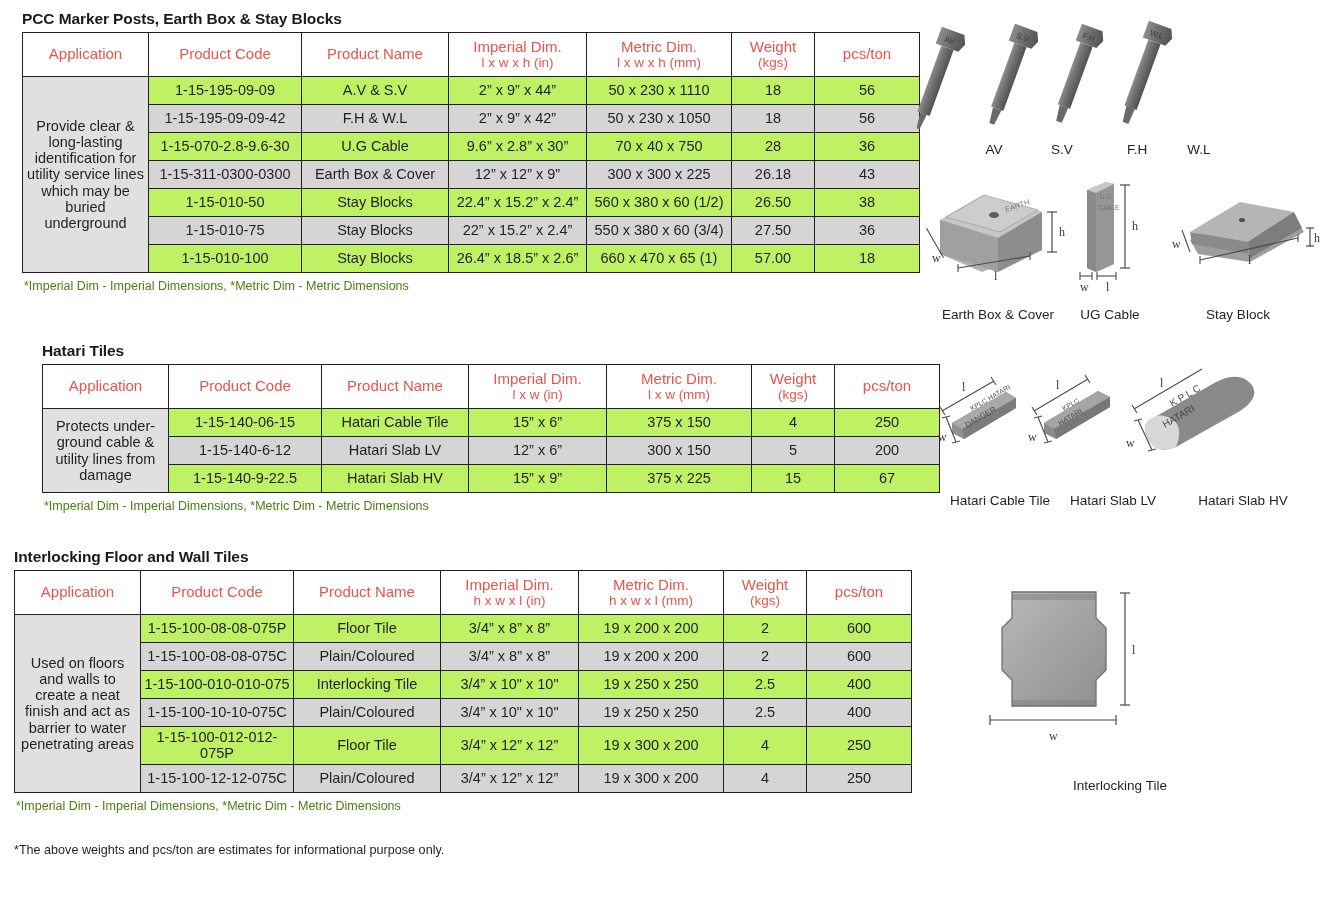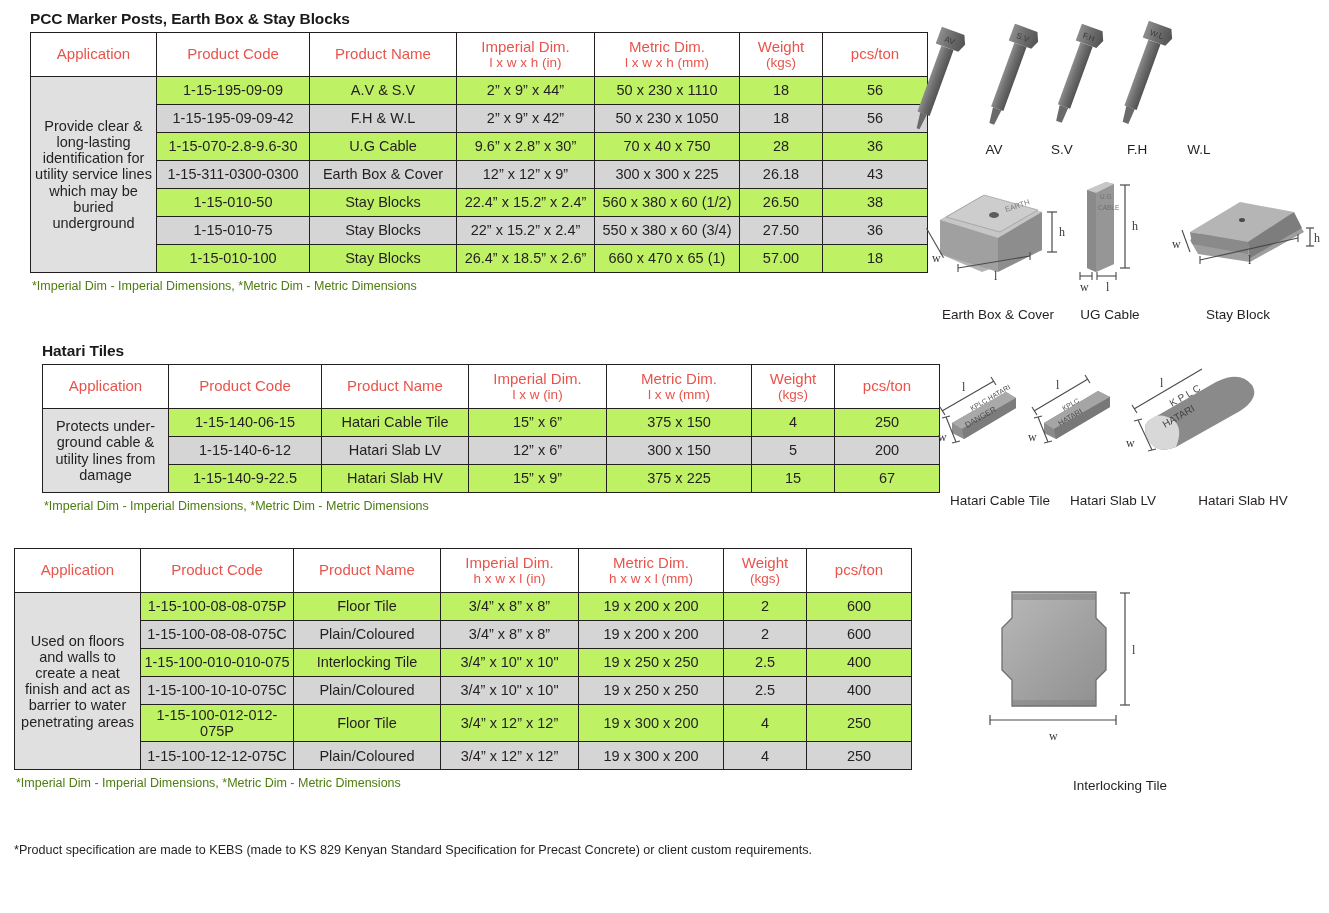--- a/index.html
+++ b/index.html
@@ -81,21 +81,21 @@
   
   col.c-app  { width: 126px; }
   col.c-code { width: 153px; }
   col.c-name { width: 147px; }
   col.c-imp  { width: 138px; }
   col.c-met  { width: 145px; }
   col.c-wt   { width: 83px; }
   col.c-pcs  { width: 105px; }
 
   
-  .sec-1 { position: absolute; left: 16px; top: 0; }
+  .sec-1 { position: absolute; left: 8px; top: 0; }
   .sec-2 { position: absolute; left: 0; top: 332px; padding-left: 28px; }
   .sec-3 { position: absolute; left: 0; top: 538px; }
 
   
   .footer {
     position: absolute;
     left: 14px; top: 843px;
     width: 1305px;
   }
   .footer p {
@@ -281,20 +281,21 @@
             <td>375 x 225</td>
             <td>15</td>
             <td>67</td>
           </tr>
         </tbody>
       </table>
       <div class="tnote">*Imperial Dim - Imperial Dimensions, *Metric Dim - Metric Dimensions</div>
     </div>
 
     <div class="sec-3">
+      <h2 class="sec-title">Interlocking Floor and Wall Tiles</h2>
       <table class="spec">
         <colgroup>
           <col class="c-app">
             <col class="c-code">
             <col class="c-name">
           <col class="c-imp">
             <col class="c-met">
             <col class="c-wt">
             <col class="c-pcs">
         </colgroup>
@@ -574,16 +575,16 @@
       <line x1="70" y1="140" x2="196" y2="140" stroke="#4a4a4a" stroke-width="1.2"></line>
       <line x1="70" y1="135" x2="70" y2="145" stroke="#4a4a4a" stroke-width="1.2"></line>
       <line x1="196" y1="135" x2="196" y2="145" stroke="#4a4a4a" stroke-width="1.2"></line>
       <text x="129" y="160" font-family="'Liberation Serif',serif" font-size="12" fill="#3a3a3a">w</text>
     </svg>
     <div class="fig-label" style="left:120px;top:778px;width:160px;">Interlocking Tile</div>
 
   </div>
 
   <div class="footer">
-    <p>*Product specification are made to KEBS (made to KS 829 Kenyan Standard Specification for Precast Concrete) or client custom requirements.</p>
+    <p>*The above weights and pcs/ton are estimates for informational purpose only.</p>
   </div>
 
 </div>
 
 </body></html>

